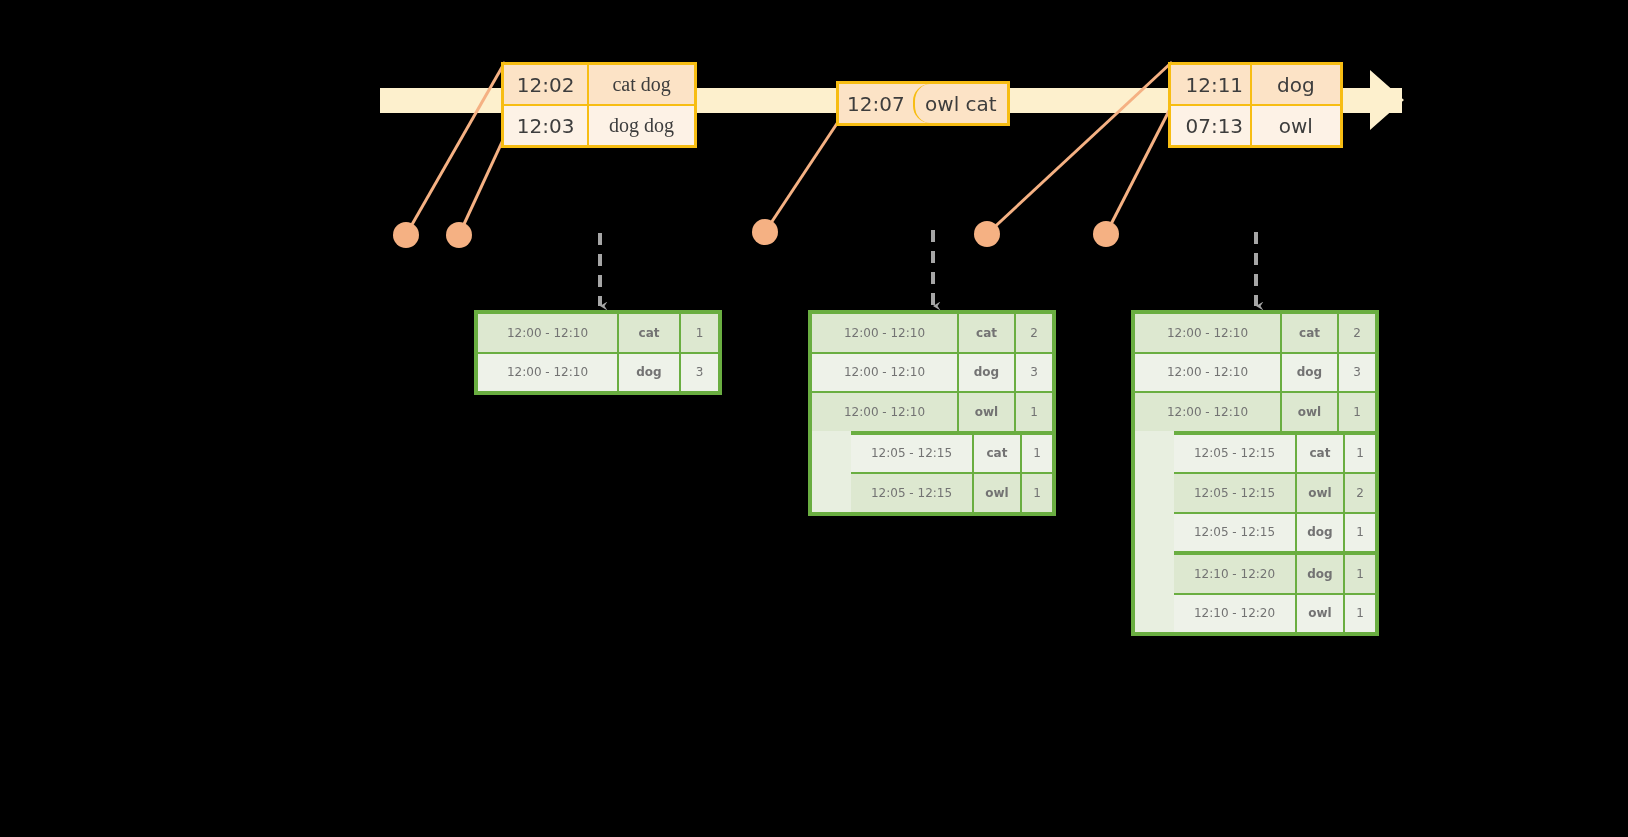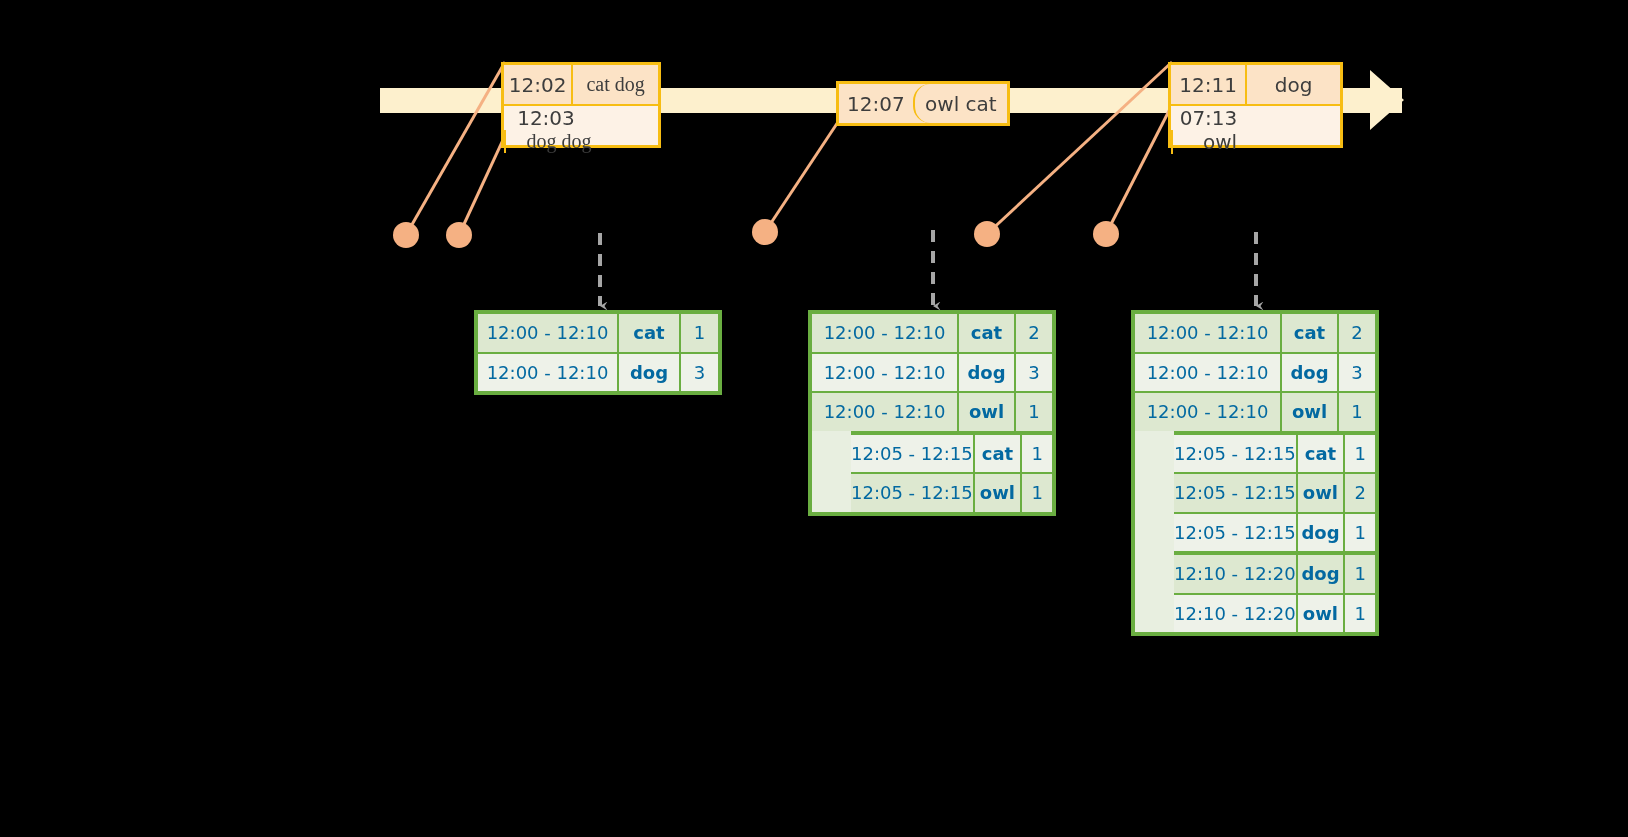--- a/index.html
+++ b/index.html
@@ -48,49 +48,48 @@
     display: flex;
     flex-direction: column;
   }
   .event-row {
     display: flex;
     flex-direction: row;
     height: 39px;
   }
   .event-row + .event-row {
     border-top: 2px solid #f7bd13;
-    flex-direction: column;
   }
   .event-row.shade-a { background: #fce3c6; }
   .event-row.shade-b { background: #fdf2e6; }
   .event-time, .event-words {
     display: flex;
     align-items: center;
     justify-content: center;
     font-size: 20px;
     color: #3d3d3d;
     box-sizing: border-box;
     white-space: nowrap;
   }
   .event-time { width: 84px; }
   .event-words {
     flex: 1 1 auto;
     border-left: 2px solid #f7bd13;
   }
 
-  #event-box-1 { left: 501px; top: 62px; width: 160px; }
+  #event-box-1 { left: 501px; top: 62px; width: 196px; }
   #event-box-1 .event-time  { width: 84px; }
   #event-box-1 .event-words { width: 108px; font-family: Liberation Serif, serif; }
 
   #event-box-2 { left: 836px; top: 81px; width: 174px; justify-content: center; }
   #event-box-2 .event-time  { width: 84px; }
   #event-box-2 .event-words { width: 107px; border-radius: 17px; }
 
   #event-box-3 { left: 1168px; top: 62px; width: 175px; }
-  #event-box-3 .event-time  { width: 75px; }
+  #event-box-3 .event-time  { width: 75px; margin-left: 8px; }
   #event-box-3 .event-words { width: 96px; }
 
   
   .result-table {
     position: absolute;
     border: 4px solid #6aae41;
     box-sizing: border-box;
     background: #e8efe0;
     border-collapse: separate;
   }
@@ -105,22 +104,22 @@
   }
   .tbl-row + .tbl-row {
     border-top: 2px solid #6aae41;
   }
   .tbl-row.rowshade-a { background: #dde8d0; }
   .tbl-row.rowshade-b { background: #eef2e9; }
   .tbl-cell {
     display: flex;
     align-items: center;
     justify-content: center;
-    font-size: 18px;
-    color: #0369a1;
+    font-size: 12px;
+    color: #737373;
     box-sizing: border-box;
     white-space: nowrap;
   }
   .tbl-cell.c-window { }
   .tbl-cell.c-word { border-left: 2px solid #6aae41; font-weight: bold; }
   .tbl-cell.c-count { border-left: 2px solid #6aae41; }
 
   #result-table-1 { left: 474px; top: 310px; width: 248px; }
   #result-table-1 .c-window { width: 139px; }
   #result-table-1 .c-word   { width: 62px; }

